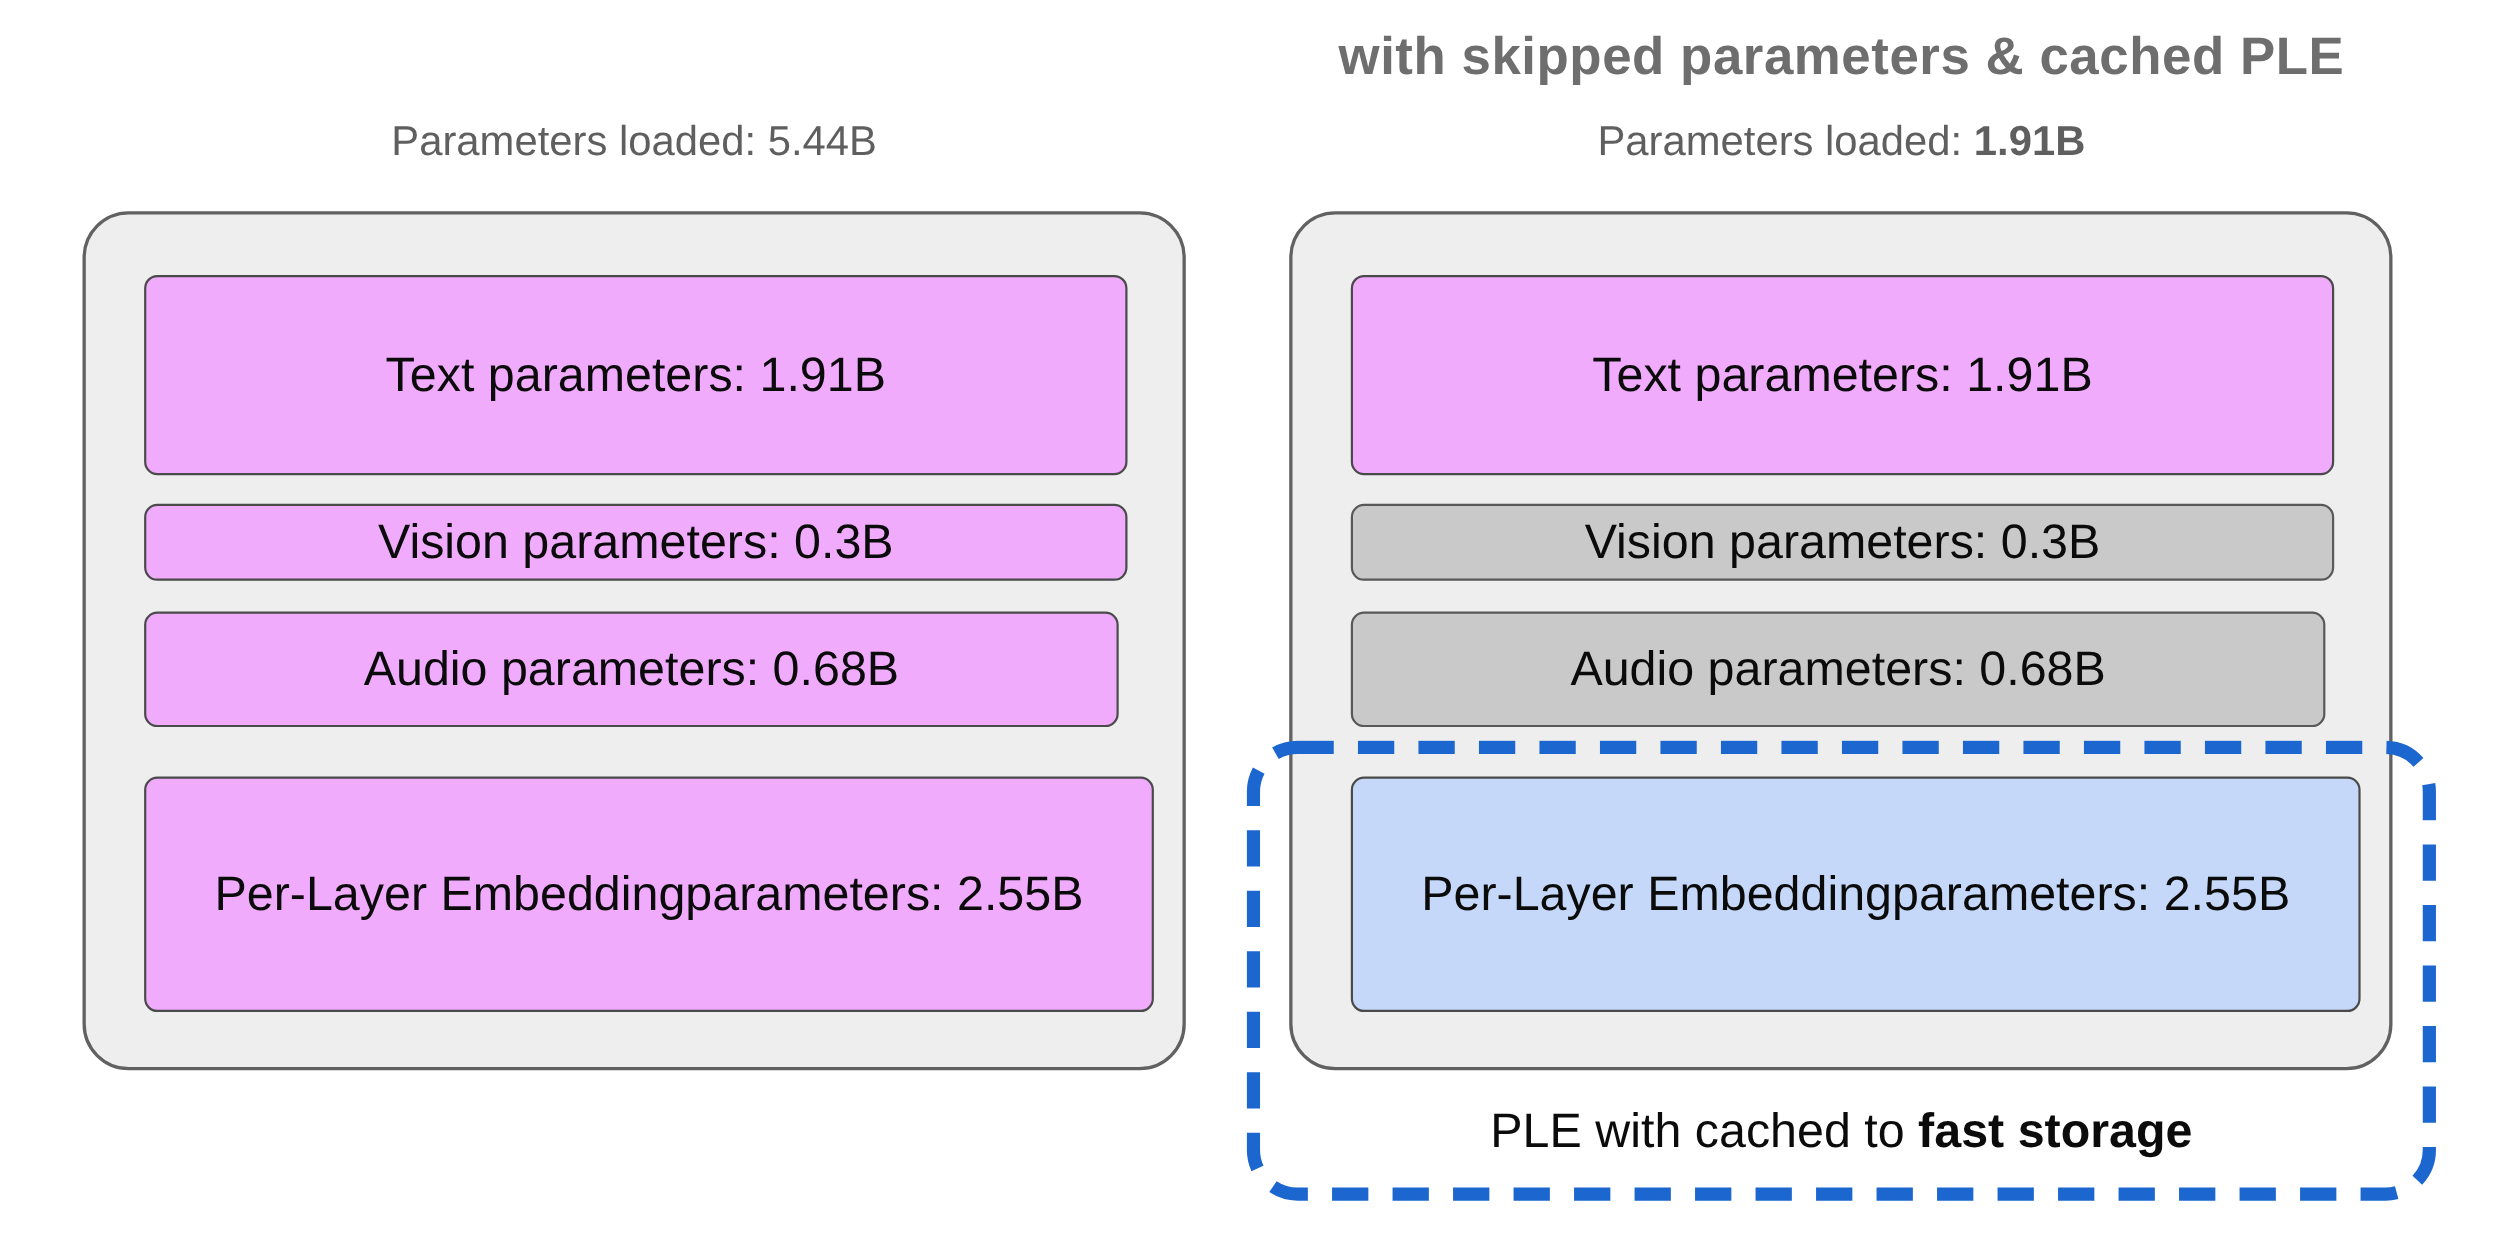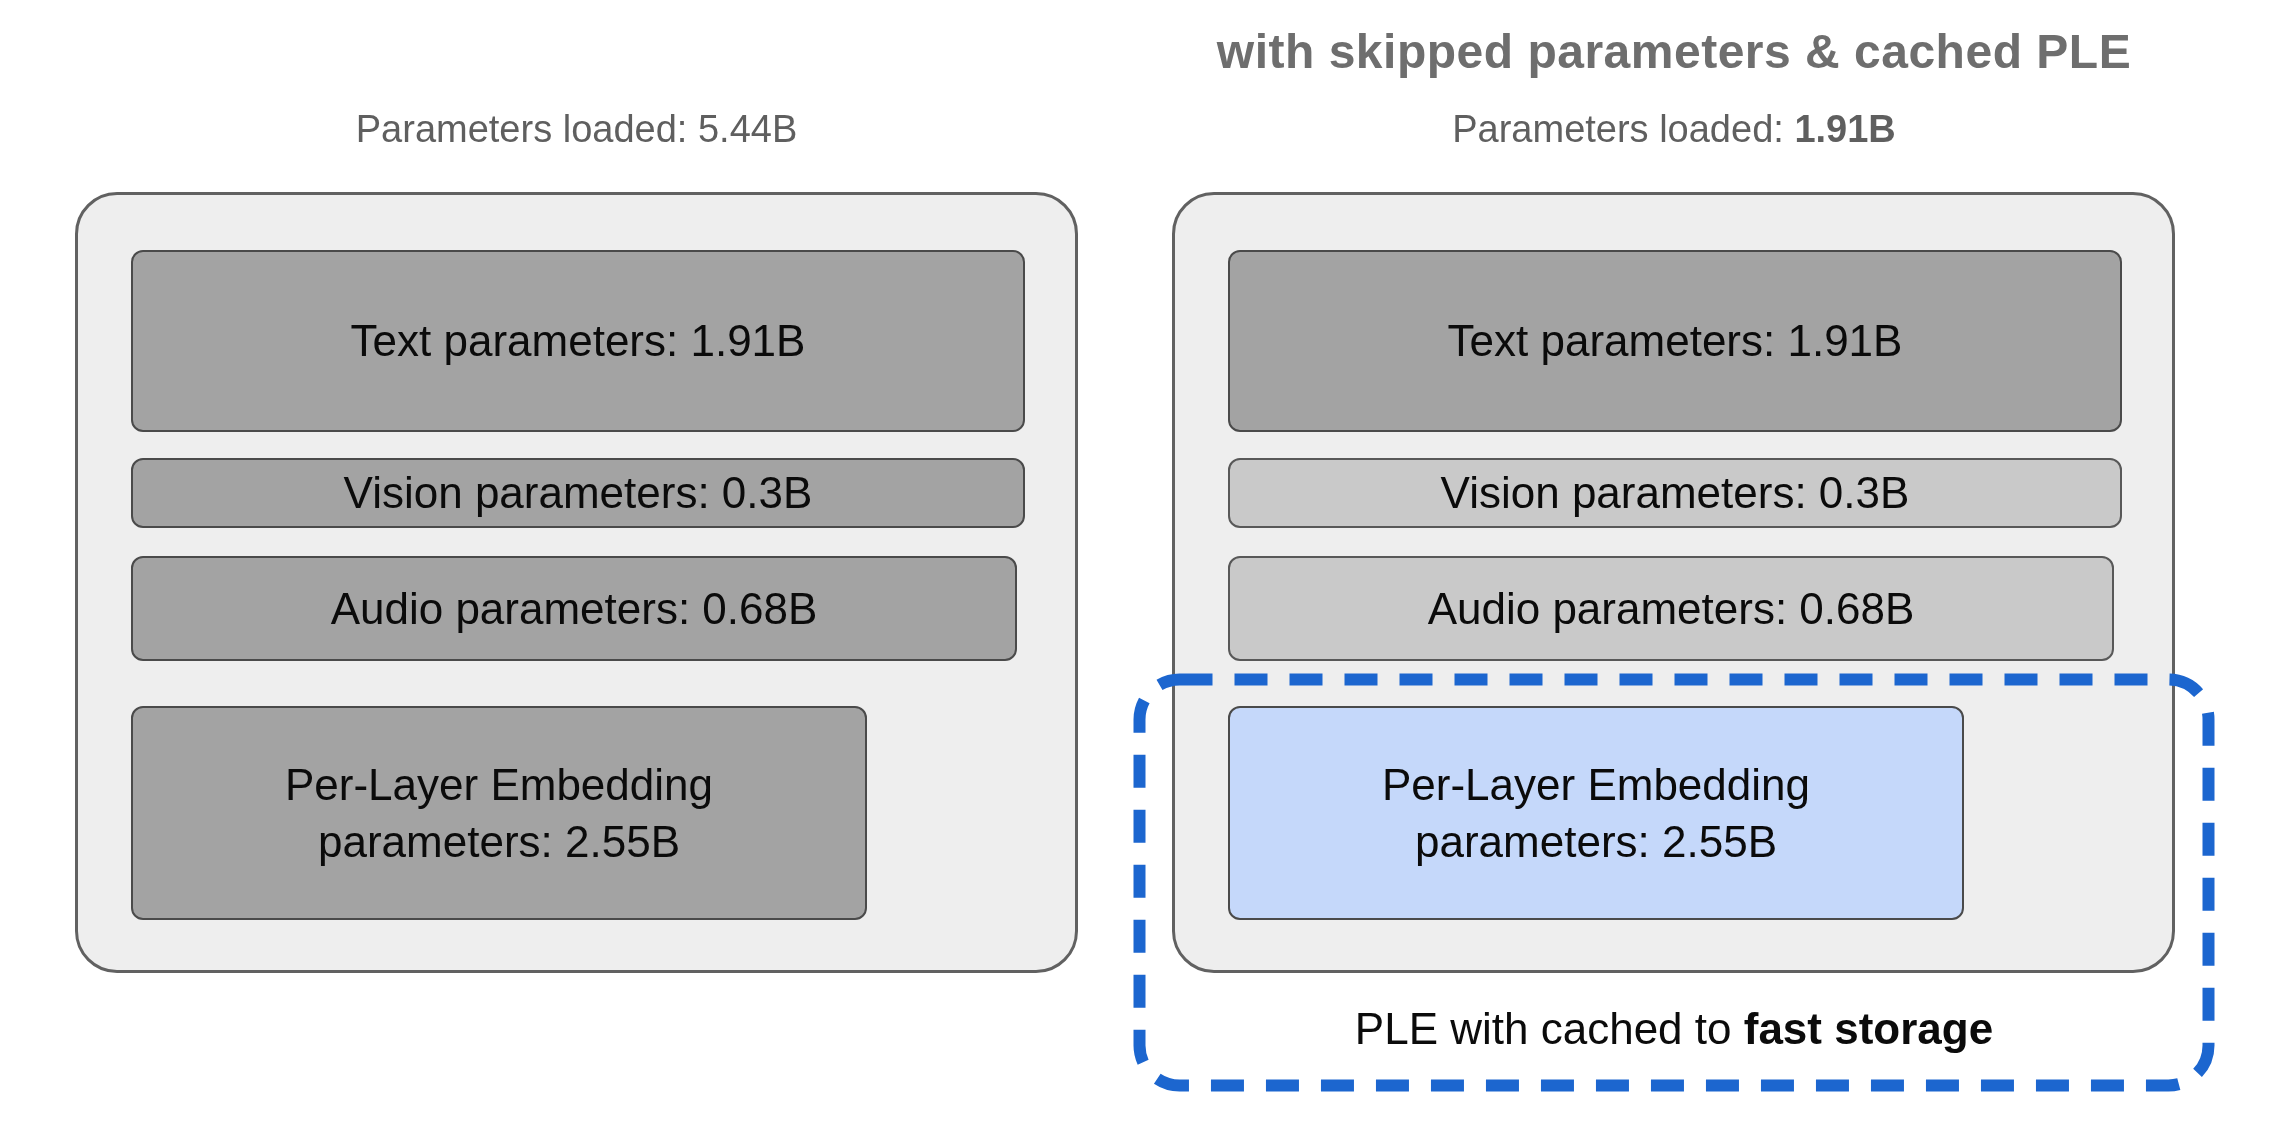--- a/index.html
+++ b/index.html
@@ -38,28 +38,28 @@
     box-sizing: border-box;
     border: 2px solid #4a4a4a;
     border-radius: 12px;
     display: flex;
     align-items: center;
     justify-content: center;
     text-align: center;
     font-size: 44px;
     color: #0b0b0b;
   }
-  .box.blue      { background: #a3a3a3; }
+  .box.blue      { background: #f0abfc; }
   .box.gray      { background: #c9c9c9; border-color: #585858; }
   .box.lightblue { background: #c5d8fa; }
   .b-text   { left: 53px; top: 55px;  width: 894px; height: 182px; }
   .b-vision { left: 53px; top: 263px; width: 894px; height: 70px;  }
   .b-audio  { left: 53px; top: 361px; width: 886px; height: 105px; }
-  .b-ple    { left: 53px; top: 511px; width: 736px; height: 214px;
-              flex-direction: column; line-height: 1.3; }
+  .b-ple    { left: 53px; top: 511px; width: 918px; height: 214px;
+              flex-direction: row; line-height: 1.3; }
 
   .left-title-area  { left: 75px;   top: 24px;  width: 1003px; }
   .left-sub-area    { left: 75px;   top: 108px; width: 1003px; }
   .left-container   { left: 75px;   top: 192px; width: 1003px; height: 781px; }
 
   .right-title-area { left: 1133px; top: 24px;  width: 1082px; }
   .right-sub-area   { left: 1133px; top: 108px; width: 1082px; }
   .right-container  { left: 1172px; top: 192px; width: 1003px; height: 781px; }
 
   .dashed-outline {

